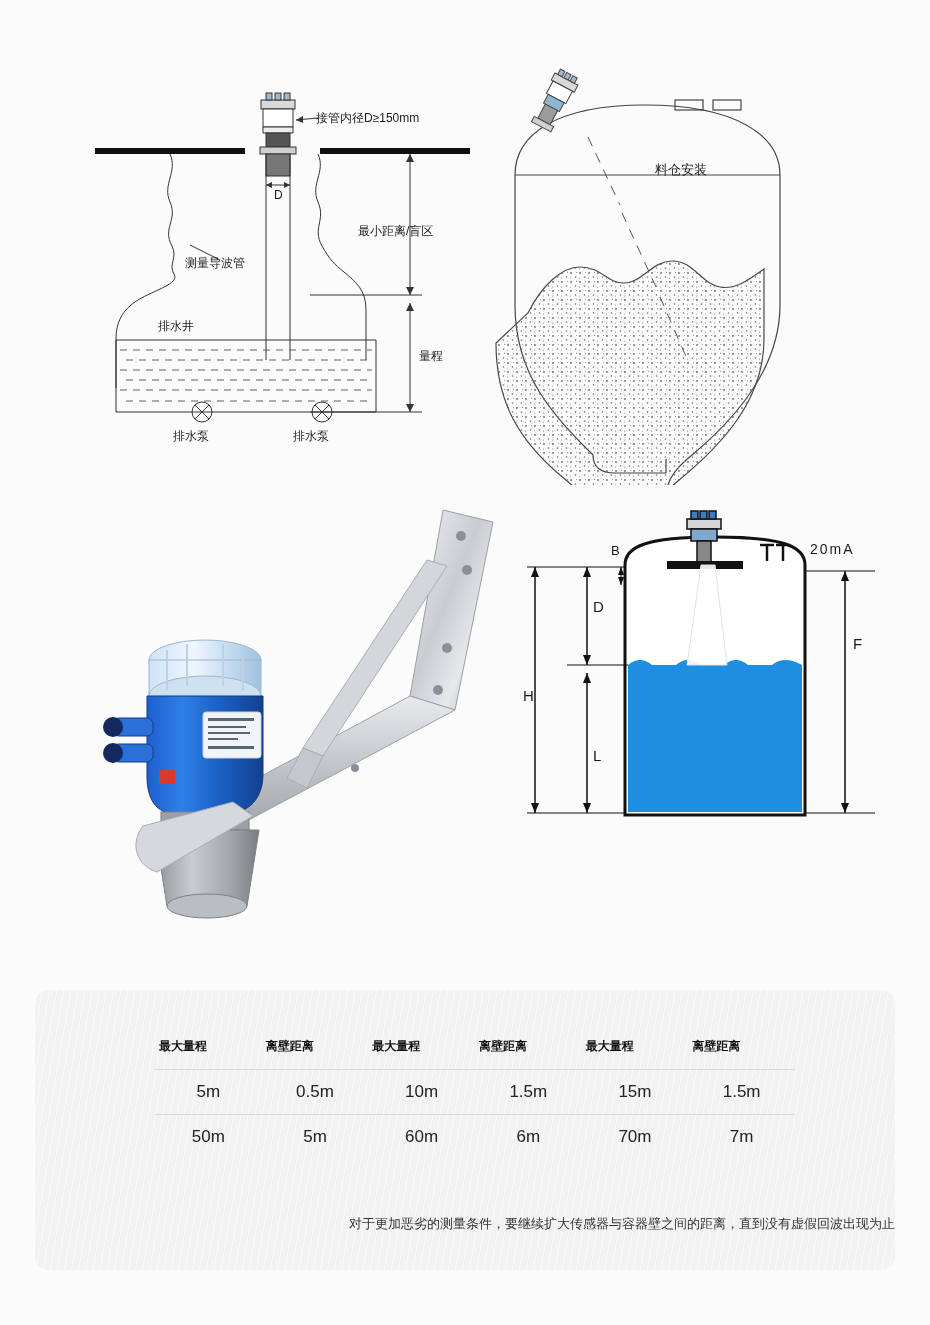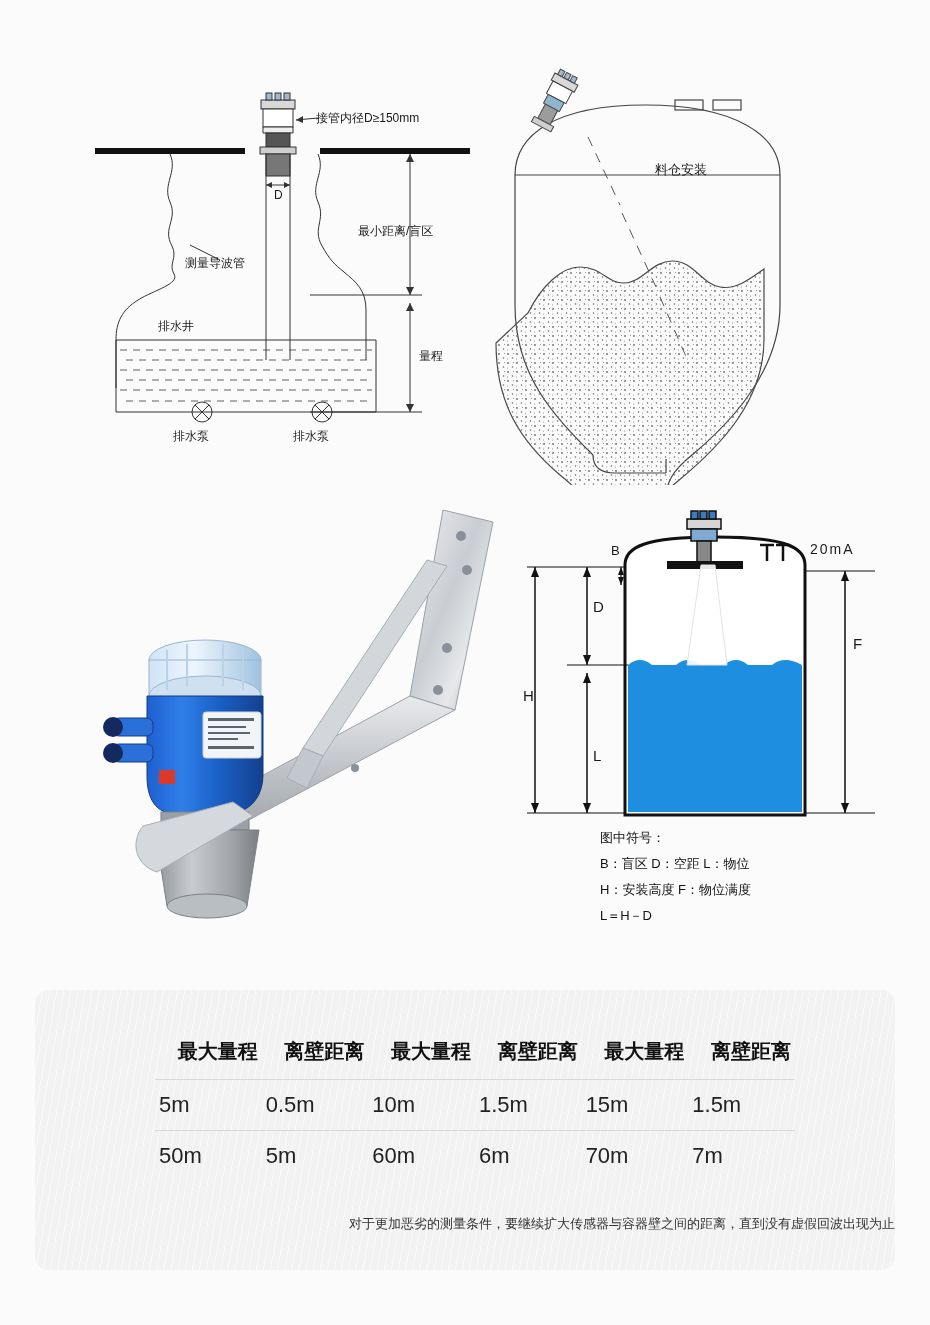--- a/index.html
+++ b/index.html
@@ -37,24 +37,24 @@
   
   .card{
     position:absolute;left:35px;top:990px;width:860px;height:280px;
     background:#f2f2f2;border-radius:14px;
     background-image:repeating-linear-gradient(100deg,rgba(255,255,255,.55) 0px,rgba(255,255,255,.55) 1px,rgba(0,0,0,0) 1px,rgba(0,0,0,0) 7px);
   }
   table.spec{
     position:absolute;left:120px;top:40px;width:640px;border-collapse:collapse;
   }
   table.spec th{
-    font-size:20px;font-weight:bold;text-align:right;padding:8px 4px 14px 4px;color:#111;
+    font-size:12px;font-weight:bold;text-align:left;padding:8px 4px 14px 4px;color:#111;
   }
   table.spec td{
-    font-size:22px;text-align:left;padding:12px 4px;color:#222;
+    font-size:17px;text-align:center;padding:12px 4px;color:#222;
     border-top:1px solid #d8d8d8;
     margin-top:38px;
   }
   .card .note{
     position:absolute;left:0;top:225px;width:860px;text-align:right;
     font-size:13px;color:#333;
   }
 </style>
 </head>
 <body>
@@ -335,26 +335,20 @@
     </svg>
 
     <span class="lbl" style="left:305px;top:36px;font-size:14px;letter-spacing:2px;">20mA</span>
     <span class="lbl" style="left:106px;top:38px;font-size:13px;">B</span>
     <span class="lbl" style="left:88px;top:93px;font-size:15px;">D</span>
     <span class="lbl" style="left:18px;top:182px;font-size:15px;">H</span>
     <span class="lbl" style="left:88px;top:242px;font-size:15px;">L</span>
     <span class="lbl" style="left:348px;top:130px;font-size:15px;">F</span>
   </div>
 
-  <div class="legend">
-    <div>图中符号：</div>
-    <div>B：盲区   D：空距   L：物位</div>
-    <div>H：安装高度  F：物位满度</div>
-    <div>L＝H－D</div>
-  </div>
 
   <div class="card">
     <table class="spec">
       <thead>
         <tr>
           <th>最大量程</th>
           <th>离壁距离</th>
           <th>最大量程</th>
           <th>离壁距离</th>
           <th>最大量程</th>

